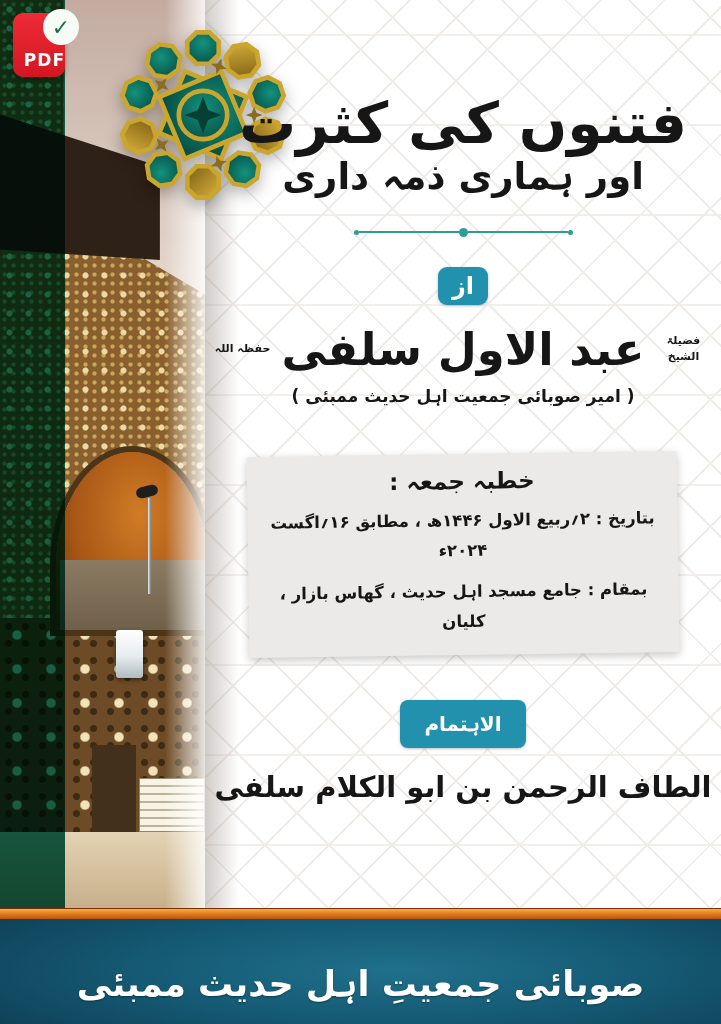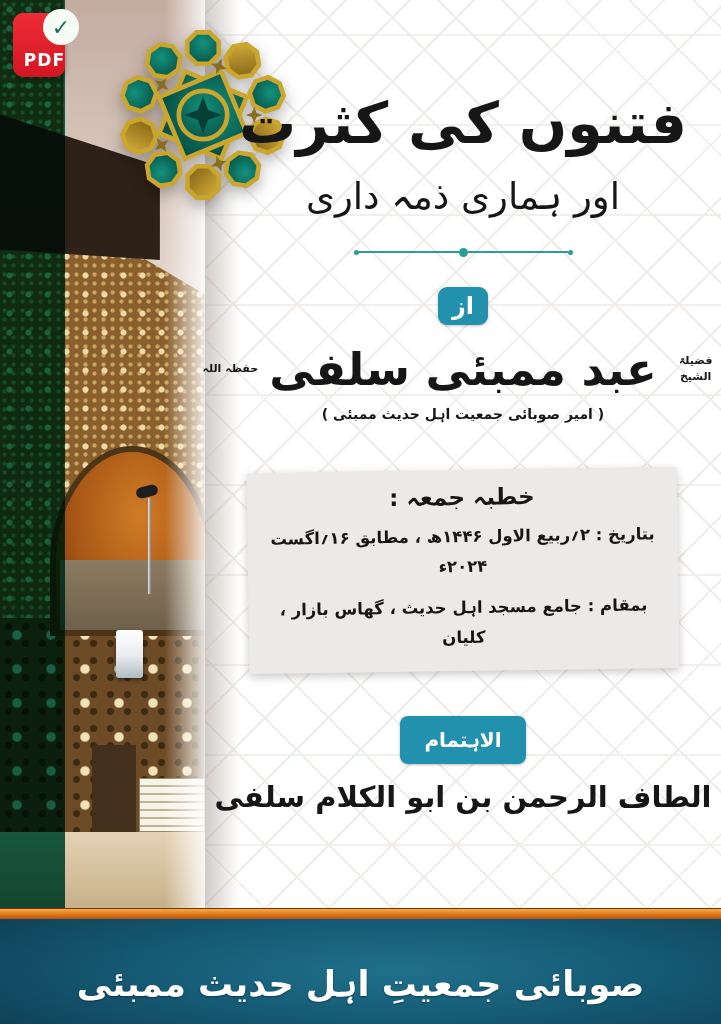--- a/index.html
+++ b/index.html
@@ -57,38 +57,38 @@
     font-size:17px;font-weight:bold;letter-spacing:1px;font-family:"DejaVu Sans",sans-serif;margin-left:24px;}
   .pdf-check{position:absolute;left:30px;top:-4px;width:36px;height:36px;border-radius:50%;
     background:#f6fbf6;display:flex;align-items:center;justify-content:center;
     color:#1c6b4a;font-size:22px;font-weight:bold;}
   
   .ornament{position:absolute;left:110px;top:22px;filter:drop-shadow(0 6px 8px rgba(0,0,0,.30));}
   
   .content{position:absolute;left:205px;top:0;width:516px;height:908px;
     display:flex;flex-direction:column;align-items:center;text-align:center;color:#161616;}
   .title1{margin-top:92px;font-size:57px;font-weight:bold;line-height:1.1;letter-spacing:1px;}
-  .title2{margin-top:20px;font-size:37px;font-weight:normal;}
+  .title2{font-size:37px;font-weight:bold;}
   .divider{margin-top:30px;display:flex;align-items:center;direction:ltr;}
   .divider .dot{width:5px;height:5px;border-radius:50%;background:#2a9e92;}
   .divider .dot.big{width:9px;height:9px;}
   .divider .seg{width:100px;height:2px;background:#2a9e92;}
   .chip{margin-top:30px;background:#2191ad;color:#fff;border-radius:9px;
     padding:5px 14px;font-size:24px;font-weight:bold;box-shadow:0 1px 3px rgba(0,0,0,.25);}
   .author-row{margin-top:18px;display:flex;align-items:center;justify-content:center;gap:8px;}
   .author-side{font-size:11px;font-weight:bold;width:62px;line-height:1.45;}
   .author-name{font-size:45px;font-weight:bold;white-space:nowrap;}
-  .author-role{margin-top:10px;font-size:14px;font-weight:bold;}
+  .author-role{margin-top:10px;font-size:17px;font-weight:bold;}
   .paper{margin-top:48px;width:390px;background:#eceae8;border-radius:2px;
     transform:rotate(-0.8deg);box-shadow:0 3px 10px rgba(0,0,0,.22);
     padding:14px 20px 18px 20px;}
   .paper-head{font-size:23px;font-weight:bold;}
   .paper-line{margin-top:12px;font-size:16.5px;font-weight:bold;line-height:1.8;}
   .chip.small{margin-top:46px;font-size:20px;padding:12px 24px;border-radius:8px;}
-  .arranger{margin-top:16px;font-size:29px;font-weight:bold;}
+  .arranger{margin-top:22px;font-size:29px;font-weight:bold;}
   
   .orange-bar{position:absolute;left:0;top:908px;width:721px;height:11px;
     background:linear-gradient(180deg,#f5b044 0%,#e07b1f 45%,#b34d0d 100%);
     border-top:1px solid #7a2f08;}
   .banner{position:absolute;left:0;top:919px;width:721px;height:129px;
     background:radial-gradient(ellipse at 55% 40%, #20708c 0%, #155a74 45%, #0d3a4f 100%);
     display:flex;align-items:center;justify-content:center;}
   .banner-text{color:#ffffff;font-size:35px;font-weight:bold;letter-spacing:1px;
     text-shadow:0 1px 2px rgba(0,0,0,.35);}
 </style>
@@ -167,21 +167,21 @@
       <span class="seg"></span>
       <span class="dot big"></span>
       <span class="seg"></span>
       <span class="dot"></span>
     </div>
 
     <div class="chip">از</div>
 
     <div class="author-row">
       <span class="author-side">فضیلۃ الشیخ</span>
-      <span class="author-name">عبد ممبئی سلفی</span>
+      <span class="author-name">عبد الاول سلفی</span>
       <span class="author-side">حفظہ اللہ</span>
     </div>
     <div class="author-role">( امیر صوبائی جمعیت اہل حدیث ممبئی )</div>
 
     <div class="paper">
       <div class="paper-head">خطبہ جمعہ :</div>
       <div class="paper-line">بتاریخ : ۲؍ربیع الاول ۱۴۴۶ھ ، مطابق ۱۶؍اگست ۲۰۲۴ء</div>
       <div class="paper-line">بمقام : جامع مسجد اہل حدیث ، گھاس بازار ، کلیان</div>
     </div>
 

